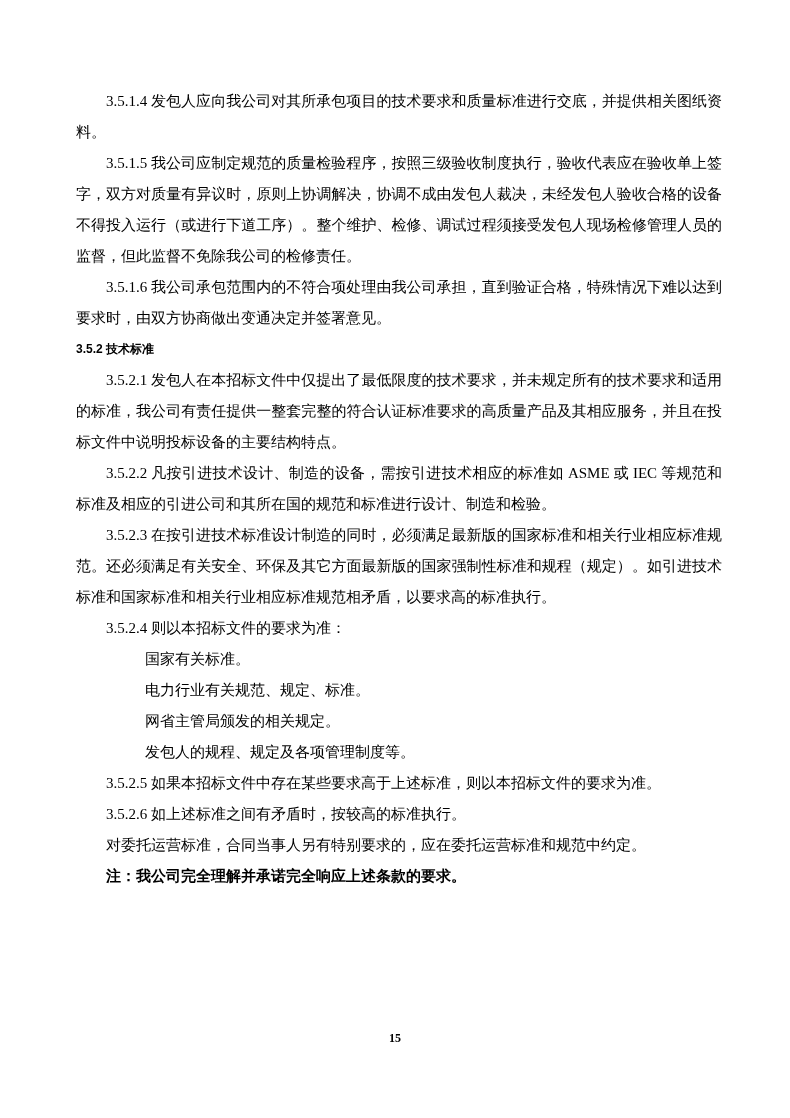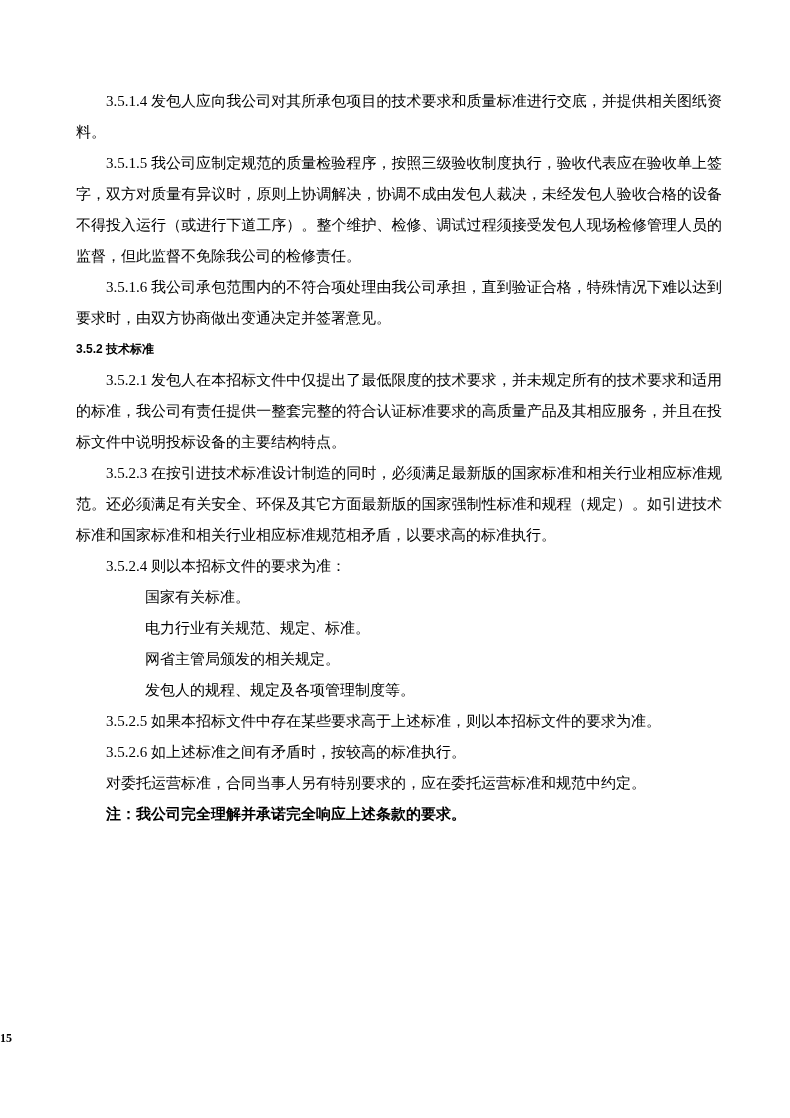--- a/index.html
+++ b/index.html
@@ -33,36 +33,38 @@
     text-indent: 0;
     font-weight: bold;
     font-size: 12px;
     font-family: "Liberation Sans", "DejaVu Sans", sans-serif;
   }
   .footer {
     position: absolute;
     left: 0;
     right: 0;
     bottom: 72px;
+    text-align: center;
   }
   .page-number {
     font-size: 12px;
     font-weight: bold;
   }
 </style>
 </head>
 <body>
 
 <div class="page">
   <div class="content">
     <p class="body">3.5.1.4 发包人应向我公司对其所承包项目的技术要求和质量标准进行交底，并提供相关图纸资料。</p>
     <p class="body">3.5.1.5 我公司应制定规范的质量检验程序，按照三级验收制度执行，验收代表应在验收单上签字，双方对质量有异议时，原则上协调解决，协调不成由发包人裁决，未经发包人验收合格的设备不得投入运行（或进行下道工序）。整个维护、检修、调试过程须接受发包人现场检修管理人员的监督，但此监督不免除我公司的检修责任。</p>
     <p class="body">3.5.1.6 我公司承包范围内的不符合项处理由我公司承担，直到验证合格，特殊情况下难以达到要求时，由双方协商做出变通决定并签署意见。</p>
     <p class="heading">3.5.2 技术标准</p>
     <p class="body">3.5.2.1 发包人在本招标文件中仅提出了最低限度的技术要求，并未规定所有的技术要求和适用的标准，我公司有责任提供一整套完整的符合认证标准要求的高质量产品及其相应服务，并且在投标文件中说明投标设备的主要结构特点。</p>
+    <p class="body">3.5.2.2 凡按引进技术设计、制造的设备，需按引进技术相应的标准如 ASME 或 IEC 等规范和标准及相应的引进公司和其所在国的规范和标准进行设计、制造和检验。</p>
     <p class="body">3.5.2.3 在按引进技术标准设计制造的同时，必须满足最新版的国家标准和相关行业相应标准规范。还必须满足有关安全、环保及其它方面最新版的国家强制性标准和规程（规定）。如引进技术标准和国家标准和相关行业相应标准规范相矛盾，以要求高的标准执行。</p>
     <p class="body">3.5.2.4 则以本招标文件的要求为准：</p>
     <p class="list">国家有关标准。</p>
     <p class="list">电力行业有关规范、规定、标准。</p>
     <p class="list">网省主管局颁发的相关规定。</p>
     <p class="list">发包人的规程、规定及各项管理制度等。</p>
     <p class="body">3.5.2.5 如果本招标文件中存在某些要求高于上述标准，则以本招标文件的要求为准。</p>
     <p class="body">3.5.2.6 如上述标准之间有矛盾时，按较高的标准执行。</p>
     <p class="body">对委托运营标准，合同当事人另有特别要求的，应在委托运营标准和规范中约定。</p>
     <p class="note">注：我公司完全理解并承诺完全响应上述条款的要求。</p>

